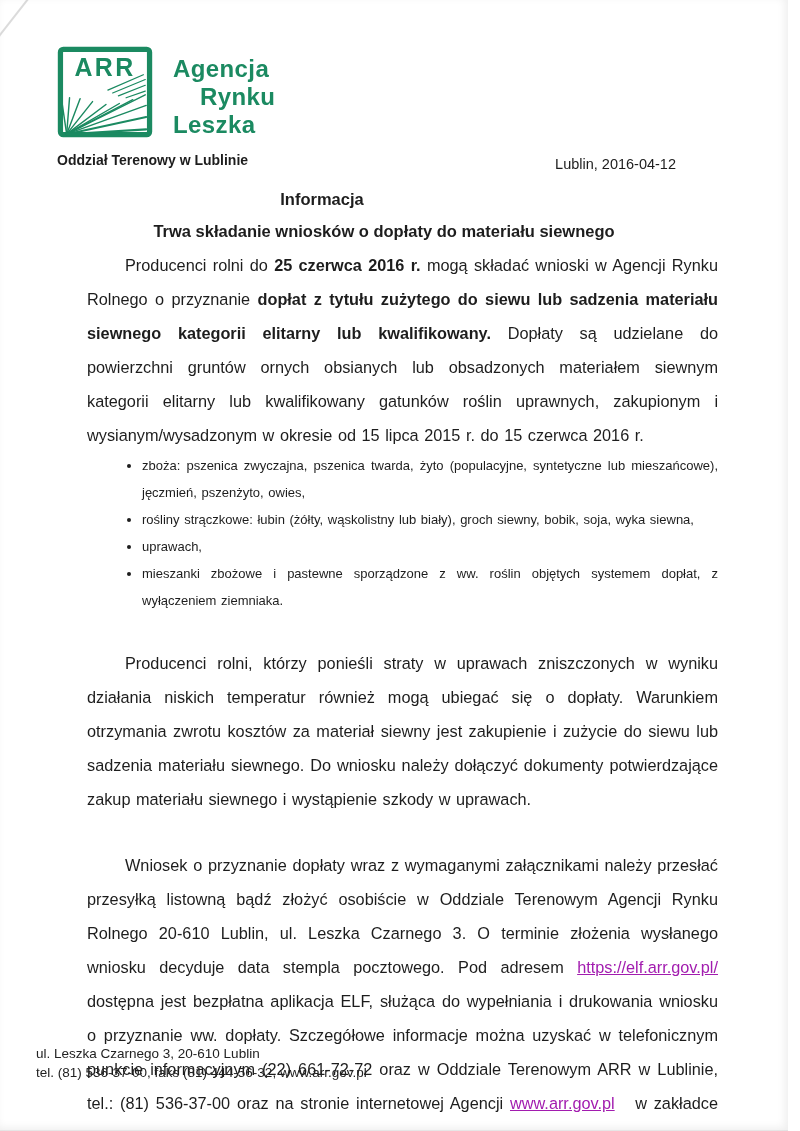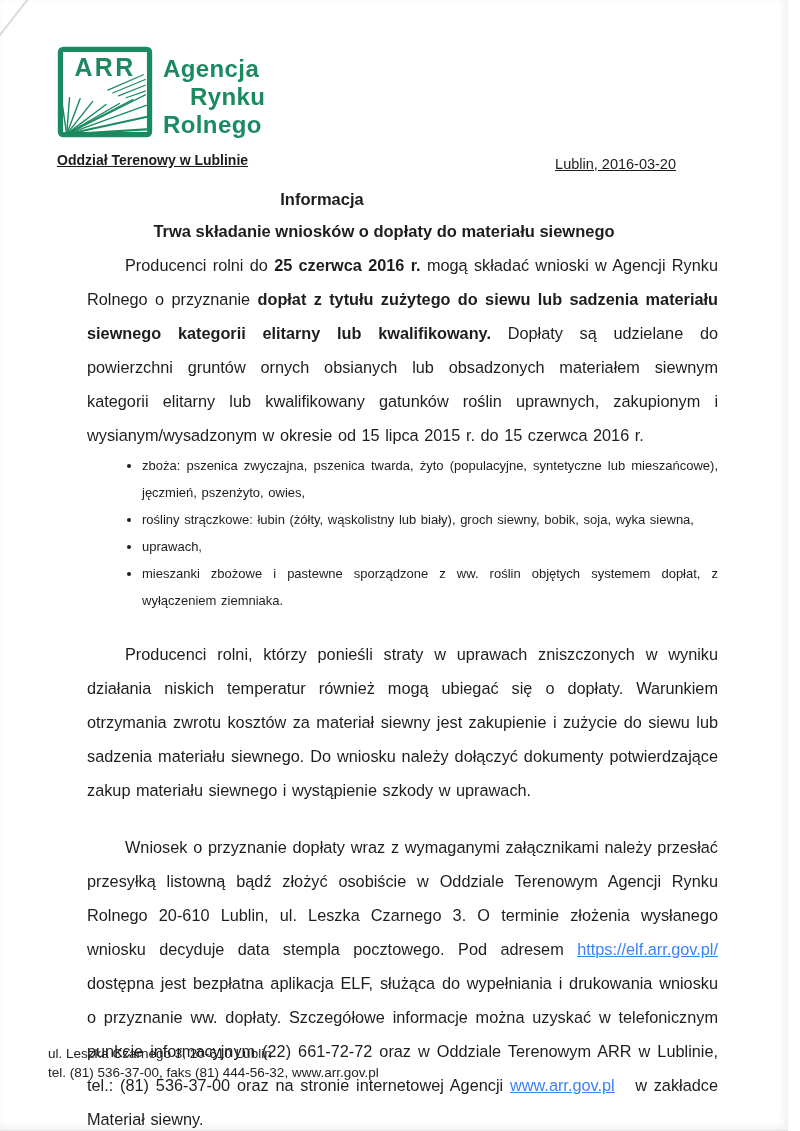--- a/index.html
+++ b/index.html
@@ -12,48 +12,48 @@
     box-shadow:inset -3px -3px 9px rgba(0,0,0,.07), inset 0 -1px 0 rgba(0,0,0,.05);
   }
   .corner-line{
     position:absolute;top:16px;left:-14px;width:56px;height:2px;background:#cfcfcf;
     transform:rotate(-52deg);opacity:.75;
   }
   
   .letterhead{padding:46px 0 0 57px;}
   .brand-row{display:flex;align-items:flex-start;}
   .logo{width:96px;height:92px;display:block;}
-  .brand-name{margin-left:10px;margin-top:9px;font-weight:bold;font-size:24px;line-height:28px;letter-spacing:.4px;}
+  .brand-name{margin-left:20px;margin-top:9px;font-weight:bold;font-size:24px;line-height:28px;letter-spacing:.4px;}
   .bn.l2{padding-left:27px;}
-  .branch-row{display:flex;justify-content:space-between;margin-top:13px;padding-right:112px;text-decoration:underline;}
+  .branch-row{display:flex;justify-content:space-between;margin-top:13px;padding-right:112px;}
   .branch{font-weight:bold;font-size:14px;}
   .dateline{font-size:14.5px;margin-top:4px;font-weight:normal;}
   
   .doc-title{font-size:16.5px;font-weight:bold;text-align:center;margin:18px 0 0;transform:translateX(-72px);}
   .doc-subtitle{font-size:16.5px;font-weight:bold;text-align:center;margin:13px 0 0;transform:translateX(-10px);}
   .body{font-size:16.3px;line-height:34px;margin:0 70px 0 87px;word-spacing:1px;}
   .jpara{text-align:justify;text-indent:38px;}
   .p1{margin-top:7px;}
   .intro{margin-top:13px;}
   ul.species{margin:0 70px 0 0;padding:0 0 0 142px;list-style:disc outside;text-align:justify;}
   ul.species li{font-size:13px;line-height:27px;word-spacing:1px;}
-  .sp{margin-top:23px;}
+  .sp{margin-top:32px;}
   .b{font-weight:bold;}
-  .doclink{color:#3b82f6;text-decoration:underline;cursor:pointer;}
+  .doclink{color:#a21caf;text-decoration:underline;cursor:pointer;}
   
   .signatures{display:flex;justify-content:space-between;margin:30px 80px 0 78px;}
   .sig{position:relative;text-align:center;font-weight:bold;font-size:16.3px;line-height:18px;}
   .sig-left{width:190px;}
   .sig-right{width:218px;}
   .sig-name{margin-top:15px;white-space:nowrap;}
   .scrawl{position:absolute;pointer-events:none;}
   .scrawl-left{left:-18px;top:4px;width:218px;height:56px;}
   .scrawl-right{left:-8px;top:8px;width:244px;height:74px;}
   
-  .footer{position:absolute;left:48px;top:1044px;font-size:13.5px;line-height:19px;color:#222;}
+  .footer{position:absolute;left:36px;top:1044px;font-size:13.5px;line-height:19px;color:#222;}
 </style>
 </head>
 <body>
 
 <div class="page">
 
   <div class="corner-line"></div>
 
   <header class="letterhead">
     <div class="brand-row">
@@ -82,26 +82,26 @@
             <path d="M58,49 L92,35"></path>
             <path d="M64,52 L92,41"></path>
             <path d="M72,54 L92,47"></path>
             <path d="M53,46 L90,30"></path>
           </g>
         </g>
       </svg>
       <div class="brand-name" style="color:#1b8a61">
         <div class="bn l1">Agencja</div>
         <div class="bn l2">Rynku</div>
-        <div class="bn l3">Rolnego</div>
+        <div class="bn l3">Leszka</div>
       </div>
     </div>
     <div class="branch-row">
       <div class="branch">Oddział Terenowy w Lublinie</div>
-      <div class="dateline">Lublin, 2016-03-20</div>
+      <div class="dateline">Lublin, 2016-04-12</div>
     </div>
   </header>
 
   <main>
     <h1 class="doc-title">Informacja</h1>
     <h2 class="doc-subtitle">Trwa składanie wniosków o dopłaty do materiału siewnego</h2>
 
     <p class="body jpara p1"><span>Producenci rolni do </span><span class="b">25 czerwca 2016 r.</span><span> mogą składać wnioski w Agencji Rynku Rolnego o przyznanie </span><span class="b">dopłat z tytułu zużytego do siewu lub sadzenia materiału siewnego kategorii elitarny lub kwalifikowany.</span><span> Dopłaty są udzielane do powierzchni gruntów ornych obsianych lub obsadzonych materiałem siewnym kategorii elitarny lub kwalifikowany gatunków roślin uprawnych, zakupionym i wysianym/wysadzonym w okresie od 15 lipca 2015 r. do 15 czerwca 2016 r.</span></p>
 
     <ul class="species">

